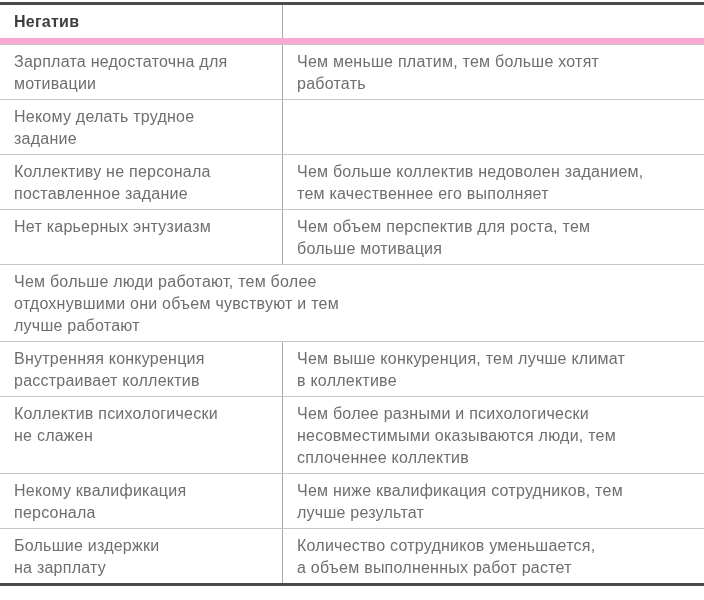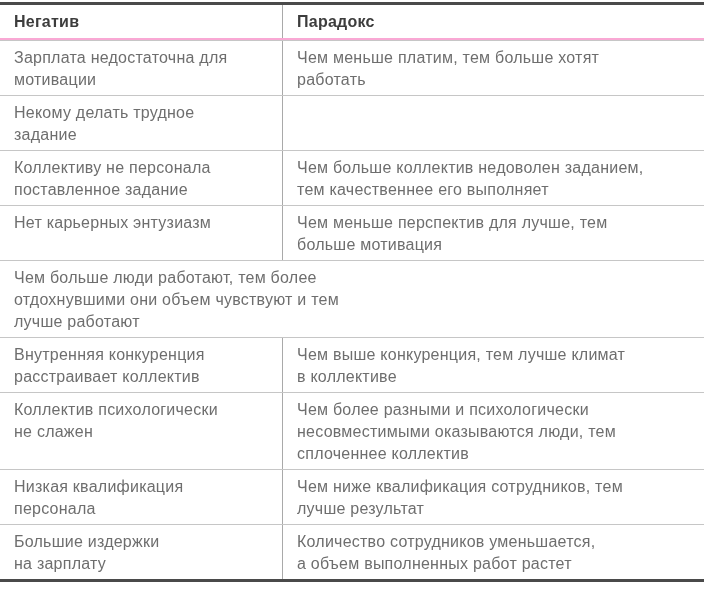--- a/index.html
+++ b/index.html
@@ -16,21 +16,21 @@
     padding-top: 2px;
   }
   .table {
     width: 704px;
     box-sizing: border-box;
     border-top: 3px solid #4a4a4a;
     border-bottom: 3px solid #4a4a4a;
   }
   .thead {
     display: flex;
-    border-bottom: 2px solid #f9a8d4;
+    border-bottom: 6px solid #f9a8d4;
   }
   .th {
     box-sizing: border-box;
     padding: 7px 14px 6px 14px;
     font-size: 16px;
     line-height: 20px;
     font-weight: bold;
     color: #3d3d3d;
     letter-spacing: 0.015em;
   }
@@ -60,21 +60,20 @@
   }
 </style>
 </head>
 <body>
 
 <div class="page">
   <div class="table">
 
     <div class="thead">
       <div class="th col-neg">Негатив</div>
-      <div class="th col-par">Парадокс</div>
     </div>
 
     <div class="row">
       <div class="td col-neg">Зарплата недостаточна для
 мотивации</div>
       <div class="td col-par">Чем меньше платим, тем больше хотят
 работать</div>
     </div>
 
     <div class="row">
@@ -84,21 +83,21 @@
 
     <div class="row">
       <div class="td col-neg">Коллективу не персонала
 поставленное задание</div>
       <div class="td col-par">Чем больше коллектив недоволен заданием,
 тем качественнее его выполняет</div>
     </div>
 
     <div class="row">
       <div class="td col-neg">Нет карьерных энтузиазм</div>
-      <div class="td col-par">Чем меньше перспектив для лучше, тем
+      <div class="td col-par">Чем объем перспектив для роста, тем
 больше мотивация</div>
     </div>
 
     <div class="row">
       <div class="td col-par">Чем больше люди работают, тем более
 отдохнувшими они объем чувствуют и тем
 лучше работают</div>
     </div>
 
     <div class="row">
@@ -110,21 +109,21 @@
 
     <div class="row">
       <div class="td col-neg">Коллектив психологически
 не слажен</div>
       <div class="td col-par">Чем более разными и психологически
 несовместимыми оказываются люди, тем
 сплоченнее коллектив</div>
     </div>
 
     <div class="row">
-      <div class="td col-neg">Низкая квалификация
+      <div class="td col-neg">Некому квалификация
 персонала</div>
       <div class="td col-par">Чем ниже квалификация сотрудников, тем
 лучше результат</div>
     </div>
 
     <div class="row">
       <div class="td col-neg">Большие издержки
 на зарплату</div>
       <div class="td col-par">Количество сотрудников уменьшается,
 а объем выполненных работ растет</div>

